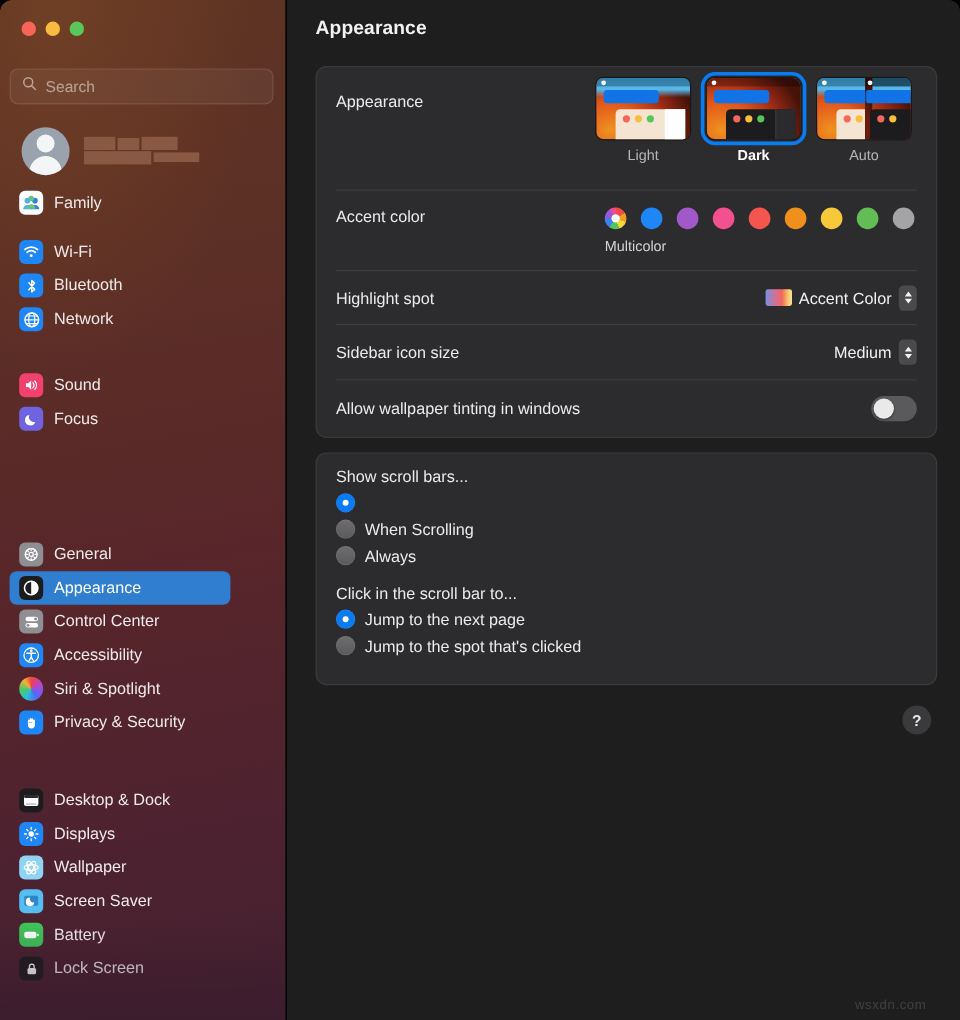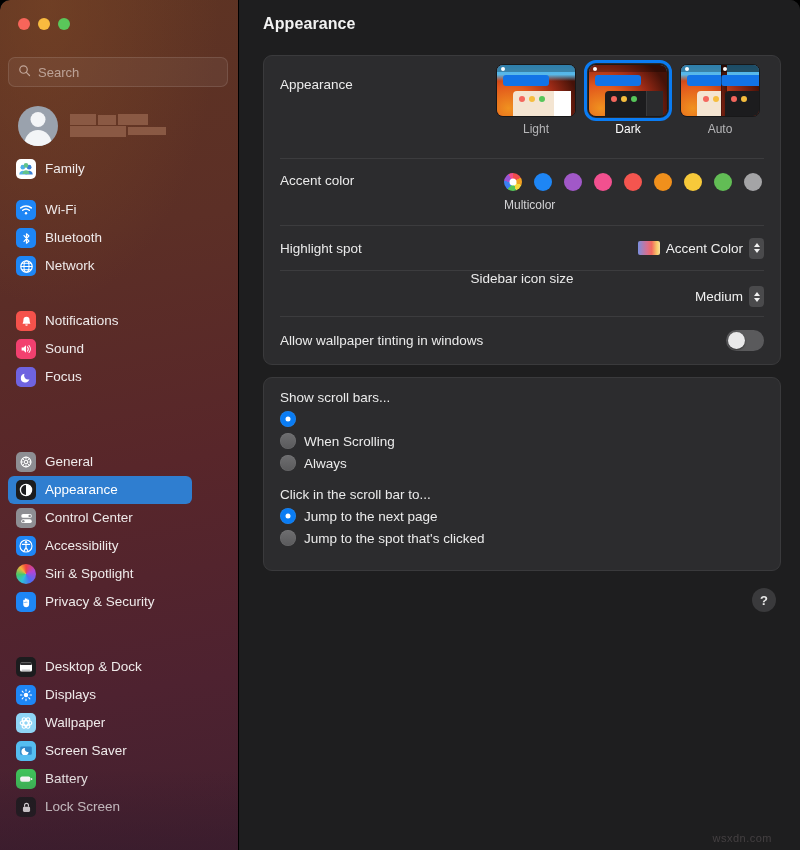--- a/index.html
+++ b/index.html
@@ -151,21 +151,21 @@
   .modes { margin-left: auto; display: flex; gap: 8px; padding-right: 2px; }
   .mode { width: 84px; display: flex; flex-direction: column; align-items: center; gap: 5px; }
   .thumb {
     width: 80px; height: 53px; border-radius: 7px; position: relative;
     overflow: hidden; border: 1px solid rgba(0,0,0,.45);
   }
   .mode.selected .thumb {
     outline: 3px solid #0a7cf3; outline-offset: 1px; border-radius: 8px;
   }
   .mode-name { font-size: 12px; color: #b6b6b8; }
-  .mode.selected .mode-name { color: #ffffff; font-weight: normal; }
+  .mode.selected .mode-name { color: #ffffff; font-weight: bold; }
 
   .wall {
     position: absolute; inset: 0;
     background:
       radial-gradient(90% 120% at 15% 85%, #f0921f 0%, #e2571c 38%, #9c2a16 70%, #451208 100%),
       linear-gradient(180deg, #39a7e8 0%, #39a7e8 20%, #e2571c 55%, #7a1f12 100%);
   }
   .wall.sky::before {
     content:""; position:absolute; left:0; right:0; top:0; height:32%;
     background: linear-gradient(180deg,#3fb0ee 0%, #59b8e8 60%, rgba(89,184,232,0) 100%);
@@ -359,29 +359,20 @@
             <ellipse cx="8" cy="8" rx="2.7" ry="6.1" fill="none" stroke="#fff" stroke-width="1.1"></ellipse>
             <line x1="2" y1="8" x2="14" y2="8" stroke="#fff" stroke-width="1.1"></line>
             <path d="M3.2 4.6h9.6M3.2 11.4h9.6" stroke="#fff" stroke-width="1"></path>
           </svg>
         </span>
         <span class="label">Network</span>
       </div>
     </div>
 
     <div style="position:absolute; left:0; top:307px; width:238px;">
-      <div class="side-item">
-        <span class="sicon" style="background:#f4524b;">
-          <svg width="13" height="13" viewBox="0 0 16 16">
-            <path d="M8 2.3c-2.3 0-3.8 1.6-3.8 3.8 0 3-1 4-1 4.6h9.6c0-.6-1-1.6-1-4.6 0-2.2-1.5-3.8-3.8-3.8z" fill="#fff"></path>
-            <path d="M6.4 11.6a1.6 1.6 0 0 0 3.2 0z" fill="#fff"></path>
-          </svg>
-        </span>
-        <span class="label">Notifications</span>
-      </div>
       <div class="side-item">
         <span class="sicon" style="background:#f2406f;">
           <svg width="14" height="14" viewBox="0 0 16 16">
             <path d="M3 6.2h2.2L8 3.6v8.8L5.2 9.8H3z" fill="#fff"></path>
             <path d="M9.6 5.6a3.6 3.6 0 0 1 0 4.8M11.4 4a6 6 0 0 1 0 8" fill="none" stroke="#fff" stroke-width="1.2" stroke-linecap="round"></path>
           </svg>
         </span>
         <span class="label">Sound</span>
       </div>
       <div class="side-item">
@@ -628,21 +619,21 @@
             <span class="chev">
                 <i class="up"></i>
                 <i class="dn"></i>
               </span>
           </div>
         </div>
       </div>
 
       <div class="sep"></div>
 
-      <div class="row" style="height:45px;flex-direction:column;">
+      <div class="row" style="height:45px;">
         <div class="row-label">Sidebar icon size</div>
         <div class="row-right">
           <div class="popup">
             <span>Medium</span>
             <span class="chev">
                 <i class="up"></i>
                 <i class="dn"></i>
               </span>
           </div>
         </div>

